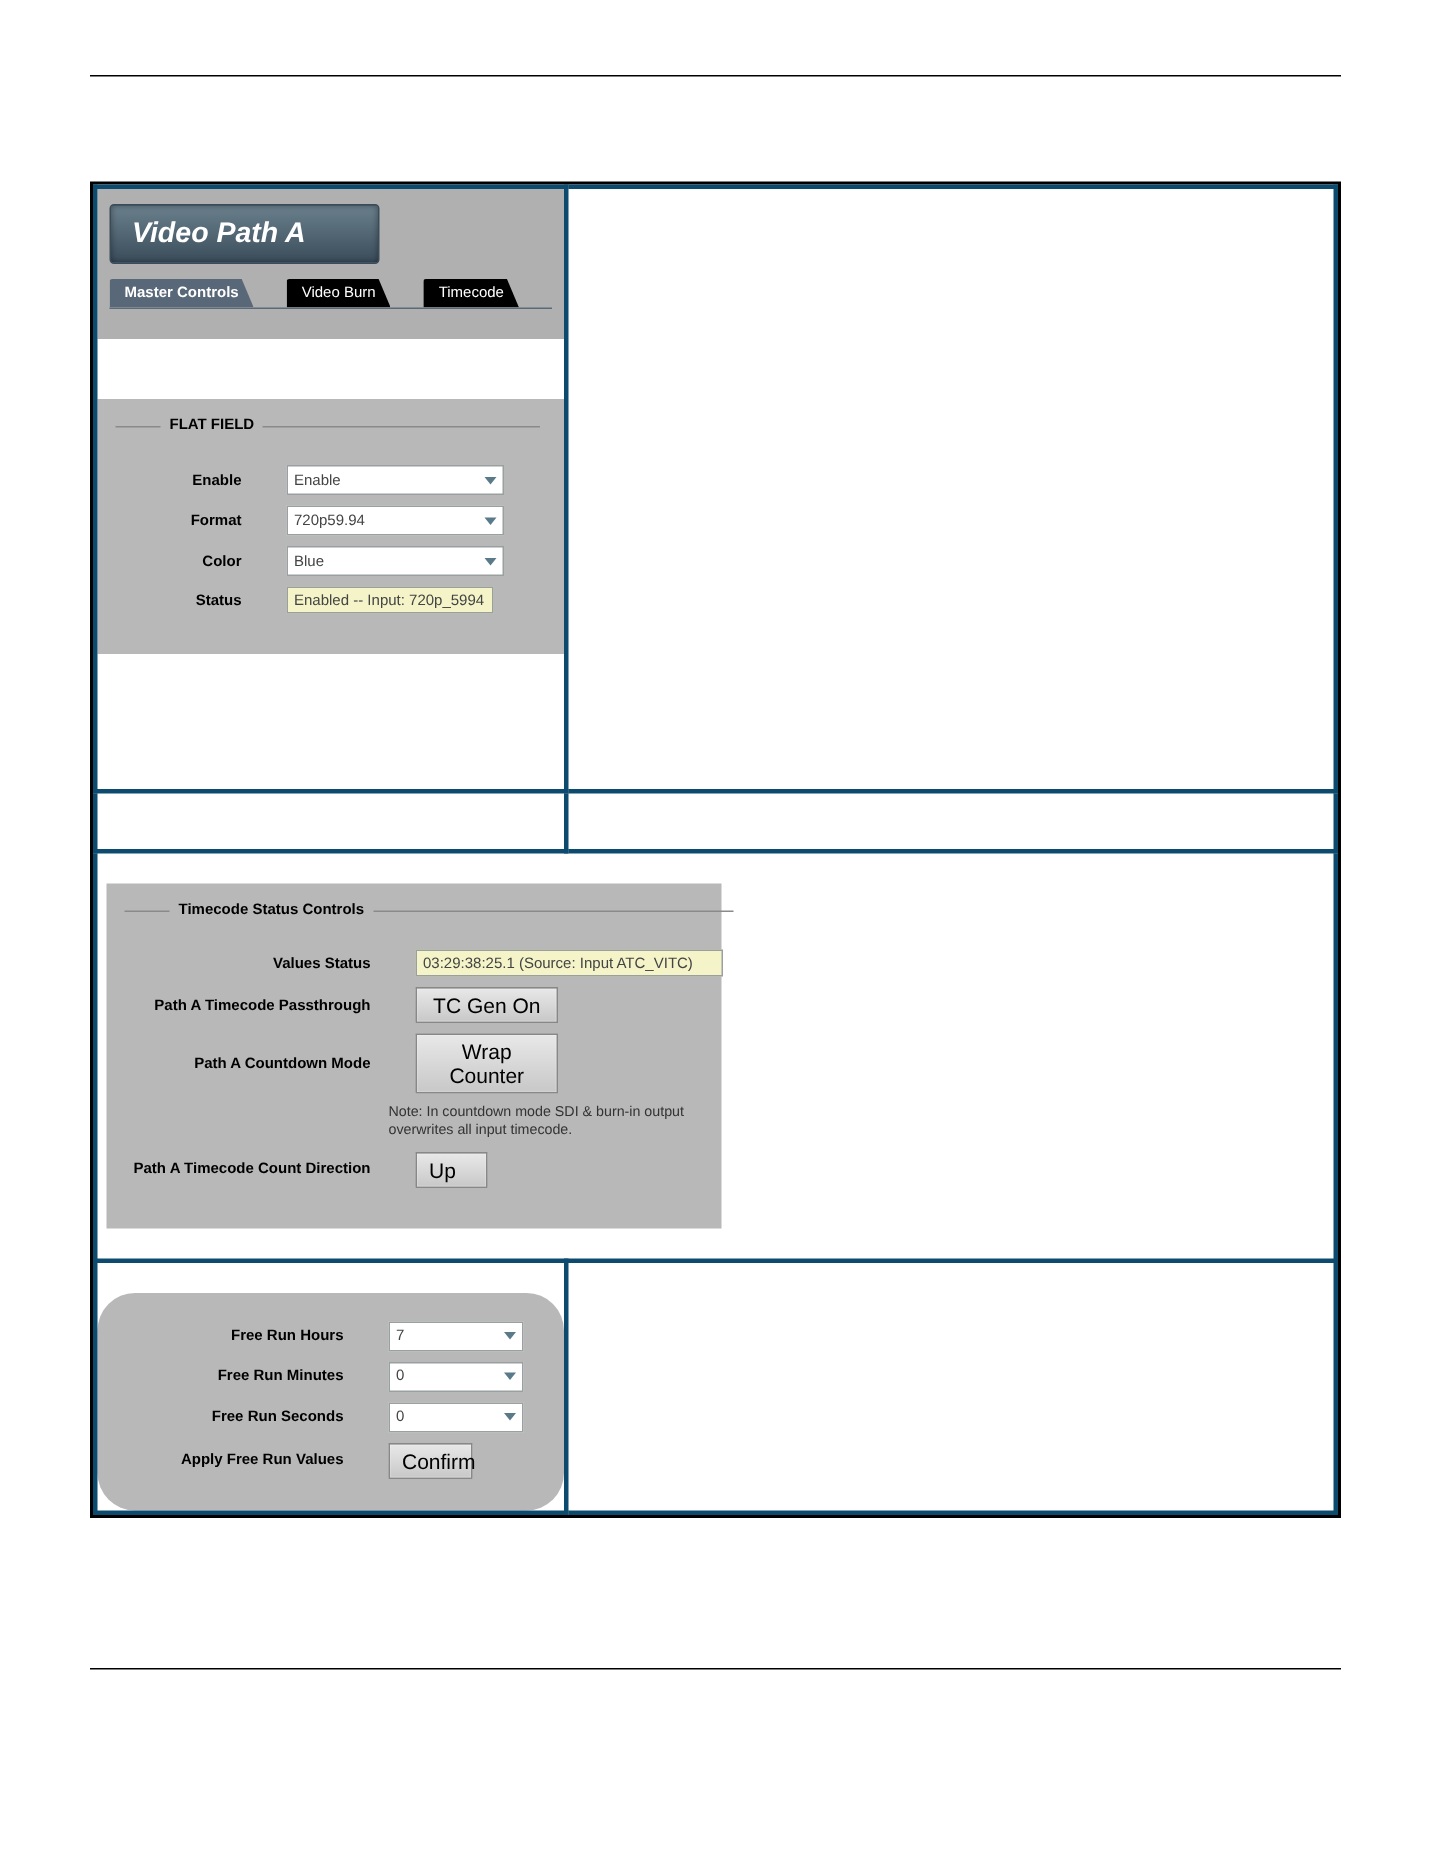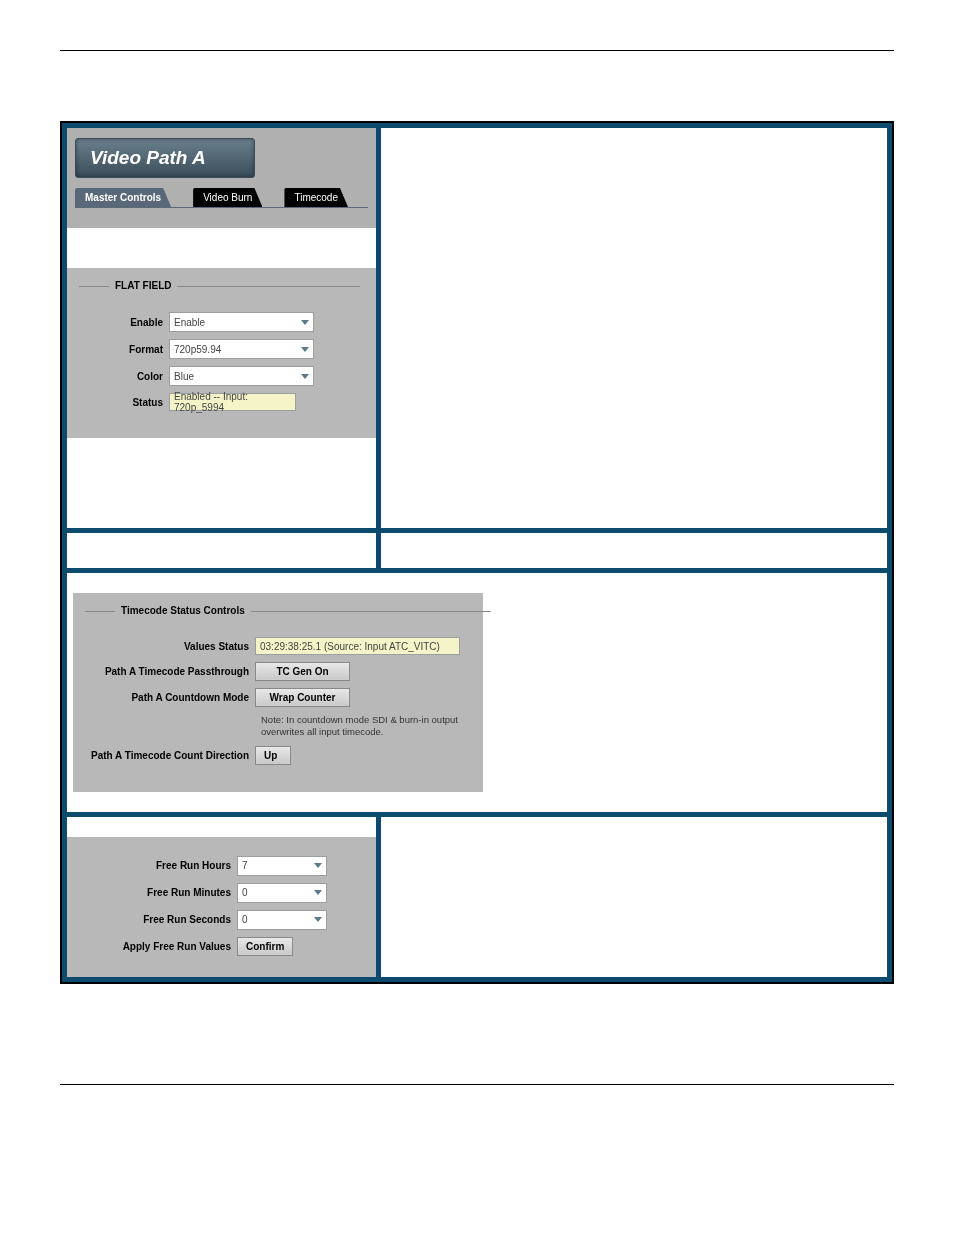--- a/index.html
+++ b/index.html
@@ -2,21 +2,21 @@
 <html><head>
 <meta charset="utf-8">
 <style>
   * { box-sizing: border-box; margin: 0; padding: 0; }
   body { font-family: Arial, Helvetica, sans-serif; background: #fff; color: #000; width: 954px; }
   .page { padding: 50px 60px 40px 60px; }
   .hr-top { border-top: 1px solid #000; margin-bottom: 70px; }
   .hr-bot { border-top: 1px solid #000; margin-top: 100px; }
   .main-box { border: 2px solid #000; }
   table.outer { width: 100%; border-collapse: collapse; }
-  table.outer > tbody > tr > td { border: 5px solid #0c4a6e; vertical-align: top; padding: 0; }
+  table.outer > tbody > tr > td { border: 3px solid #0c4a6e; vertical-align: top; padding: 0; }
   td.left-col { width: 314px; }
   td.right-col { }
   
   .vp-header { background: #b0b0b0; padding: 10px 8px 0 8px; height: 100px; }
   .vp-title {
     background: linear-gradient(#6a808c, #3a4c5a);
     color: #fff; font-weight: bold; font-style: italic;
     font-size: 19px; padding: 8px 14px;
     border-radius: 3px; width: 180px;
     box-shadow: inset 0 0 4px rgba(0,0,0,0.4);
@@ -30,35 +30,35 @@
     clip-path: polygon(0 0, calc(100% - 8px) 0, 100% 100%, 0 100%);
   }
   .tab.active { background: #596878; font-weight: bold; }
   .tab-underline { height: 1px; background: #5a6a78; }
   
   .grey-panel { background: #b8b8b8; padding: 18px 16px 20px 12px; margin: 0; font-size: 10px; }
   fieldset { border: none; padding: 0; margin: 0; position: relative; }
   .fs-line { border-top: 1px solid #8a8a8a; margin-bottom: 14px; }
   .fs-legend { position: relative; top: -7px; background: #b8b8b8; padding: 0 6px; font-weight: bold; font-size: 10px; display: inline-block; margin-left: 10px; }
   .fs-legend.indent { margin-left: 30px; }
-  .row { display: flex; align-items: center; margin: 7px 0; }
+  .row { display: flex; align-items: center; margin: 7px 0; gap: 24px; }
   .lbl { text-align: right; font-weight: bold; font-size: 10px; padding-right: 6px; flex-shrink: 0; }
   .lbl.w90 { width: 90px; }
   .lbl.w170 { width: 170px; }
   .lbl.w160 { width: 160px; }
   .dropdown { background: #fff; border: 1px solid #9aa0a0; height: 20px; display: flex; align-items: center; justify-content: space-between; font-size: 10px; padding: 0 4px; color: #444; }
   .dropdown.w145 { width: 145px; }
   .dropdown.w90 { width: 90px; }
   .chev { width: 0; height: 0; border-left: 4px solid transparent; border-right: 4px solid transparent; border-top: 5px solid #5a7a8a; margin-left: 4px; }
   .readonly { background: #f4f4c8; border: 1px solid #9aa0a0; height: 18px; font-size: 10px; padding: 1px 4px; color: #444; display: flex; align-items: center; }
-  .readonly.w145 { width: 127px; }
+  .readonly.w145 { width: 138px; }
   .readonly.w205 { width: 205px; }
-  .btn { background: linear-gradient(#e8e8e8,#c8c8c8); border: 1px solid #888; font-size: 10px; padding: 3px 8px; font-weight: bold; box-shadow: inset 0 0 1px #fff; }
+  .btn { background: linear-gradient(#e8e8e8,#c8c8c8); border: 1px solid #888; font-size: 14px; padding: 3px 8px; font-weight: normal; box-shadow: inset 0 0 1px #fff; }
   .btn.w95 { width: 95px; text-align: center; }
-  .btn.small { width: 36px; text-align: left; }
+  .btn.small { width: 48px; text-align: left; }
   .btn.confirm { width: 56px; }
   .note { font-size: 9.5px; color: #333; margin-left: 176px; margin-top: 4px; margin-bottom: 8px; line-height: 1.25; width: 230px; }
   
   .desc { padding: 10px 12px; font-size: 13px; line-height: 1.35; min-height: 100px; }
 </style>
 </head>
 <body>
 
 <div class="page">
   <div class="hr-top"></div>
@@ -162,21 +162,21 @@
                   </div>
                 </fieldset>
               </div>
             </div>
           </td>
         </tr>
 
         <tr>
           <td class="left-col">
             <div style="height:20px;"></div>
-            <div class="grey-panel" style="padding:12px 2px 14px 10px;">
+            <div class="grey-panel" style="padding:12px 2px 14px 10px;border-radius:25px;">
 
               <div class="row">
                 <span class="lbl w160">Free Run Hours</span>
                 <div class="dropdown w90">
                   <span>7</span>
                   <span class="chev"></span>
                 </div>
               </div>
 
               <div class="row">

